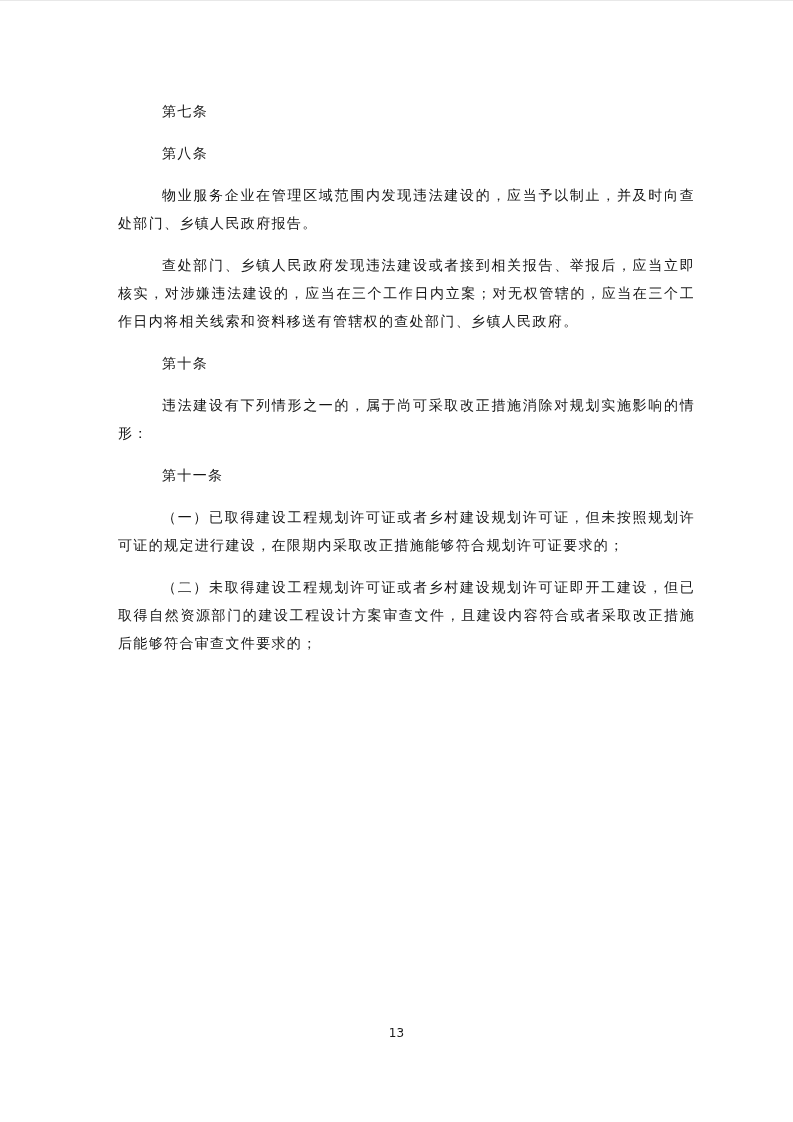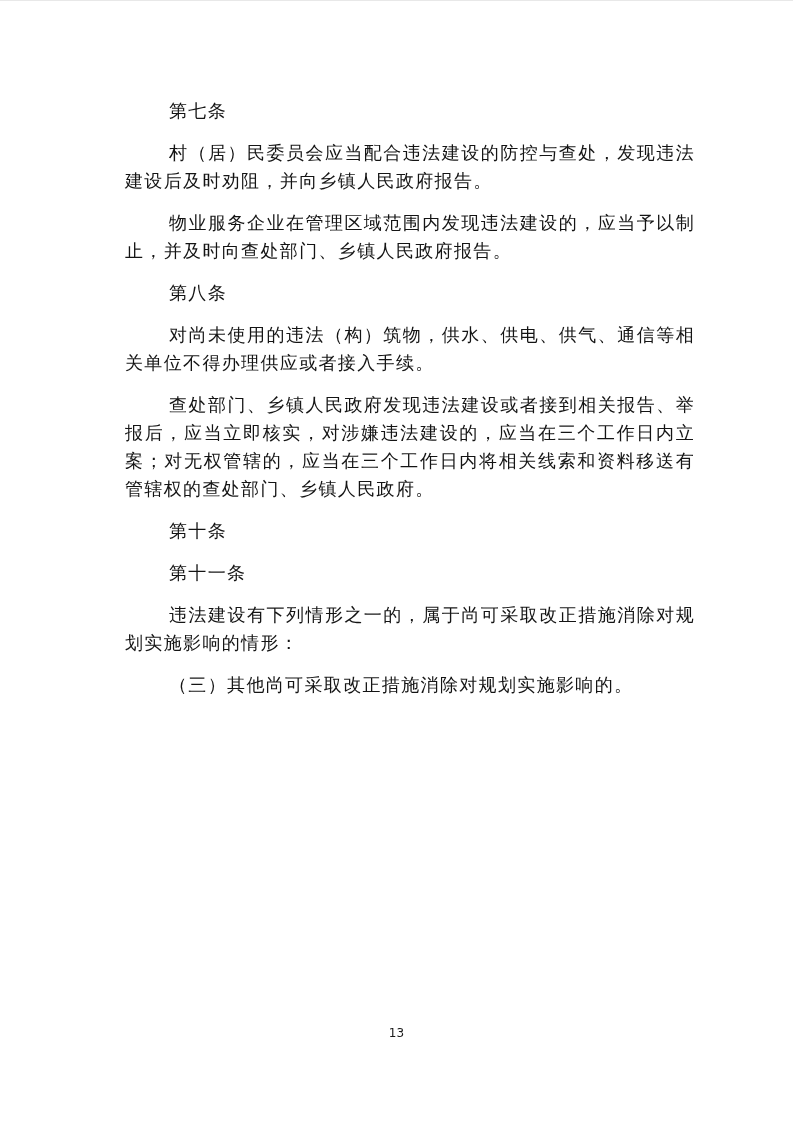--- a/index.html
+++ b/index.html
@@ -15,23 +15,23 @@
     border-top: 1px solid #e8e8e8;
     overflow: hidden;
   }
   .doc-content {
     position: absolute;
     top: 96px;
     left: 109px;
     width: 586px;
   }
   p.para {
-    margin: 0 0 14px 16px;
+    margin: 0 0 14px 9px;
     font-family: "DejaVu Serif", "Liberation Serif", serif;
-    font-size: 18px;
+    font-size: 14px;
     line-height: 28px;
     color: #141414;
     letter-spacing: 1.35px;
     text-align: justify;
     text-justify: inter-character;
     text-indent: 44px;
   }
   .page-footer {
     position: absolute;
     top: 1022px;
@@ -45,26 +45,25 @@
     line-height: 16px;
     color: #1a1a1a;
     letter-spacing: 0;
   }
 </style>
 </head>
 <body>
 
 <main class="doc-content">
   <p class="para">第七条</p>
-  <p class="para">村（居）民委员会应当配合违法建设的防控与查处，发现违法建设后及时劝阻，并向乡镇人民政府报告。</p>
+  <p class="para">第八条</p>
   <p class="para">物业服务企业在管理区域范围内发现违法建设的，应当予以制止，并及时向查处部门、乡镇人民政府报告。</p>
-  <p class="para">第八条</p>
-  <p class="para">对尚未使用的违法（构）筑物，供水、供电、供气、通信等相关单位不得办理供应或者接入手续。</p>
   <p class="para">查处部门、乡镇人民政府发现违法建设或者接到相关报告、举报后，应当立即核实，对涉嫌违法建设的，应当在三个工作日内立案；对无权管辖的，应当在三个工作日内将相关线索和资料移送有管辖权的查处部门、乡镇人民政府。</p>
   <p class="para">第十条</p>
+  <p class="para">违法建设有下列情形之一的，属于尚可采取改正措施消除对规划实施影响的情形：</p>
   <p class="para">第十一条</p>
-  <p class="para">违法建设有下列情形之一的，属于尚可采取改正措施消除对规划实施影响的情形：</p>
-  <p class="para">（三）其他尚可采取改正措施消除对规划实施影响的。</p>
+  <p class="para">（一）已取得建设工程规划许可证或者乡村建设规划许可证，但未按照规划许可证的规定进行建设，在限期内采取改正措施能够符合规划许可证要求的；</p>
+  <p class="para">（二）未取得建设工程规划许可证或者乡村建设规划许可证即开工建设，但已取得自然资源部门的建设工程设计方案审查文件，且建设内容符合或者采取改正措施后能够符合审查文件要求的；</p>
 </main>
 
 <footer class="page-footer">
   <span class="page-number">13</span>
 </footer>
 
 </body></html>

